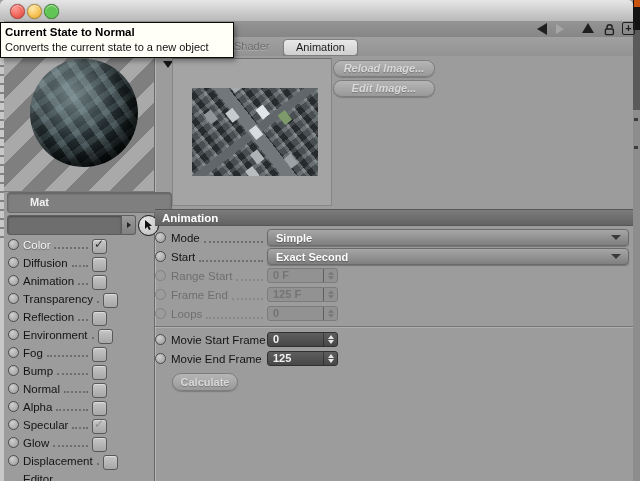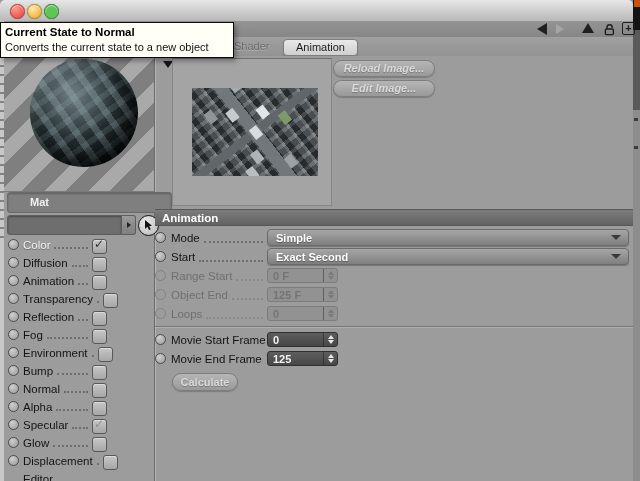--- a/index.html
+++ b/index.html
@@ -115,21 +115,21 @@
   .p-row.disabled .p-label{color:#6f6f6f;}
   .p-row.disabled .ch-circle{border-color:#828282;background:#9c9c9c;}
   .p-row.disabled .leader{border-color:#898989;}
   .dropdown{flex:1;height:15px;margin-right:4px;border:1px solid #6a6a6a;border-radius:4px;
     background:linear-gradient(#a6a6a6,#7f7f7f);display:flex;align-items:center;
     box-shadow:0 1px 1px rgba(0,0,0,.25);justify-content:flex-end;}
   .dropdown .dd-text{flex:1;font-size:11px;font-weight:bold;color:#fdfdfd;padding-left:8px;
     text-shadow:0 1px 1px rgba(0,0,0,.35);}
   .dropdown .dd-arrow{width:0;height:0;border-left:5px solid transparent;border-right:5px solid transparent;
     border-top:5px solid #3a3a3a;margin-right:7px;}
-  .stepper{width:71px;height:15px;border-radius:3px;display:flex;align-items:center;box-sizing:border-box;}
+  .stepper{width:71px;height:15px;border-radius:3px;display:flex;align-items:flex-start;box-sizing:border-box;}
   .stepper .st-val{flex:1;font-size:11px;font-weight:bold;padding-left:5px;}
   .stepper .st-arrows{width:13px;height:100%;display:flex;flex-direction:column;align-items:center;
     justify-content:center;gap:1px;border-left:1px solid rgba(0,0,0,.35);}
   .st-up{width:0;height:0;border-left:3px solid transparent;border-right:3px solid transparent;border-bottom:4px solid #e8e8e8;}
   .st-down{width:0;height:0;border-left:3px solid transparent;border-right:3px solid transparent;border-top:4px solid #e8e8e8;}
   .stepper.enabled{background:linear-gradient(#5e5e5e,#474747);border:1px solid #303030;}
   .stepper.enabled .st-val{color:#f2f2f2;}
   .stepper.dis{background:#929292;border:1px solid #7c7c7c;}
   .stepper.dis .st-val{color:#747474;}
   .stepper.dis .st-up{border-bottom-color:#7a7a7a;}
@@ -236,29 +236,29 @@
         <div class="ch-row">
     <div class="ch-circle"></div>
     <span class="ch-label">Reflection</span>
     <span class="leader"></span>
     <span class="checkbox">
             <span class="check"></span>
           </span>
   </div>
         <div class="ch-row">
     <div class="ch-circle"></div>
+    <span class="ch-label">Environment</span>
+    <span class="leader"></span>
+    <span class="checkbox">
+            <span class="check"></span>
+          </span>
+  </div>
+        <div class="ch-row">
+    <div class="ch-circle"></div>
     <span class="ch-label">Fog</span>
-    <span class="leader"></span>
-    <span class="checkbox">
-            <span class="check"></span>
-          </span>
-  </div>
-        <div class="ch-row">
-    <div class="ch-circle"></div>
-    <span class="ch-label">Environment</span>
     <span class="leader"></span>
     <span class="checkbox">
             <span class="check"></span>
           </span>
   </div>
         <div class="ch-row">
     <div class="ch-circle"></div>
     <span class="ch-label">Bump</span>
     <span class="leader"></span>
     <span class="checkbox">
@@ -366,21 +366,21 @@
             <span class="st-arrows">
                 <span class="st-up"></span>
                 <span class="st-down"></span>
               </span>
           </div>
         </div>
 
         <div class="p-row disabled">
           <div class="label-area">
             <div class="ch-circle"></div>
-            <span class="p-label">Object End</span>
+            <span class="p-label">Frame End</span>
             <span class="leader"></span>
           </div>
           <div class="stepper dis">
             <span class="st-val">125 F</span>
             <span class="st-arrows">
                 <span class="st-up"></span>
                 <span class="st-down"></span>
               </span>
           </div>
         </div>

